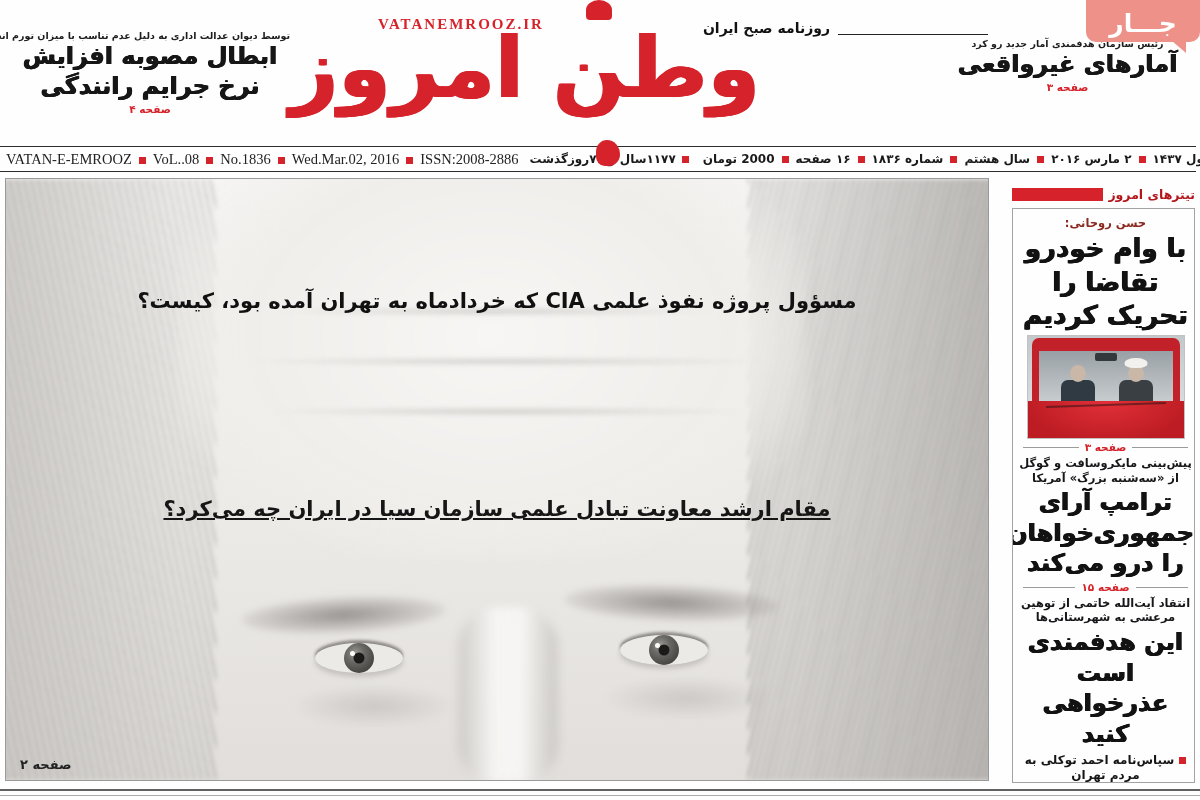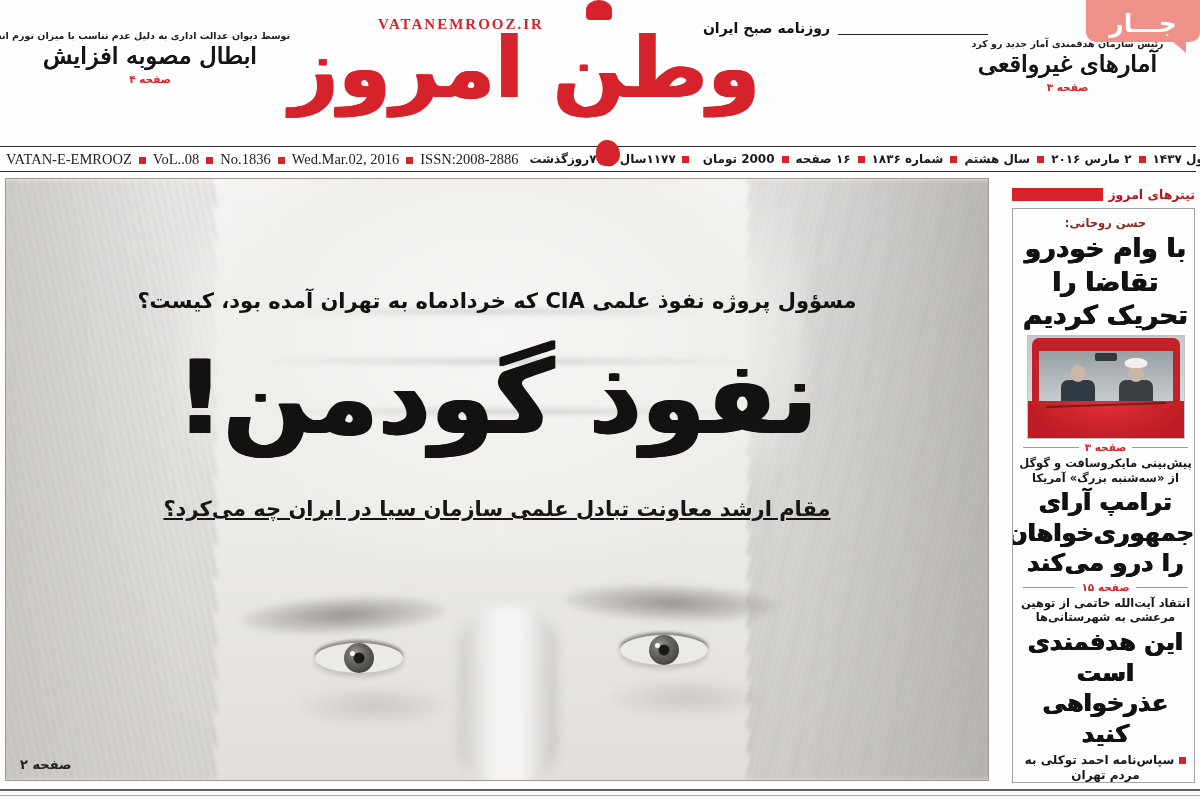--- a/index.html
+++ b/index.html
@@ -8,21 +8,21 @@
     --pink:#ee9189;
     --ink:#161616;
   }
   html,body{margin:0;padding:0;background:#fff;}
   .page{position:relative;width:1200px;height:800px;background:#fefefe;overflow:hidden;
         font-family:"DejaVu Sans",sans-serif;color:var(--ink);}
 
   
   .hstory{position:absolute;text-align:center;}
   .hstory .kicker{font-size:9.5px;font-weight:bold;white-space:nowrap;direction:rtl;color:#1d1d1d;}
-  .hstory .hl{font-size:24px;font-weight:normal;line-height:1.25;direction:rtl;
+  .hstory .hl{font-size:24px;font-weight:bold;line-height:1.25;direction:rtl;
               text-shadow:.5px 0 currentColor,-.5px 0 currentColor;}
   .hstory .pageref-plain{font-size:10.5px;font-weight:bold;color:var(--accent);direction:rtl;margin-top:2px;}
   .hstory-left{left:10px;top:30px;width:280px;}
   .hstory-right{left:945px;top:38px;width:245px;}
 
   .logo-wrap{position:absolute;left:290px;top:0;width:470px;height:146px;}
   .logo-site{position:absolute;left:88px;top:16px;font-size:15px;font-weight:bold;color:var(--accent);
              letter-spacing:2px;font-family:"Liberation Serif",serif;}
   .logo-title{position:absolute;left:0;top:18px;width:470px;text-align:center;direction:rtl;
               font-size:84px;font-weight:bold;color:var(--accent);line-height:1.2;
@@ -143,20 +143,21 @@
   .rule-b{position:absolute;left:0;top:795px;width:1200px;border-top:1px solid #ababab;}
 </style>
 </head>
 <body>
 
 <div class="page">
 
   <div class="hstory hstory-left">
     <div class="kicker">توسط دیوان عدالت اداری به دلیل عدم تناسب با میزان تورم انجام شد</div>
     <div class="hl">ابطال مصوبه افزایش</div>
+    <div class="hl">نرخ جرایم رانندگی</div>
     <div class="pageref-plain">صفحه ۴</div>
   </div>
 
   <div class="logo-wrap">
     <div class="logo-crown"></div>
     <div class="logo-site">VATANEMROOZ.IR</div>
     <div class="logo-title">وطن امروز</div>
   </div>
   <div class="logo-tip"></div>
   <div class="paper-tagline">روزنامه صبح ایران</div>
@@ -208,21 +209,20 @@
     <div class="eye eye-right">
       <div class="iris"></div>
       <div class="pupil"></div>
       <div class="glint"></div>
     </div>
     <div class="bag bag-left"></div>
     <div class="bag bag-right"></div>
     <div class="nose"></div>
 
     <div class="lead-kicker">مسؤول پروژه نفوذ علمی CIA که خردادماه به تهران آمده بود، کیست؟</div>
-    <div class="lead-hl">نفوذ گودمن!</div>
     <div class="lead-sub">مقام ارشد معاونت تبادل علمی سازمان سیا در ایران چه می‌کرد؟</div>
     <div class="lead-page">صفحه ۲</div>
   </div>
 
   <div class="sb-head">
     <div class="sb-title">تیترهای امروز</div>
     <div class="sb-bar"></div>
   </div>
 
   <div class="sb-box">

